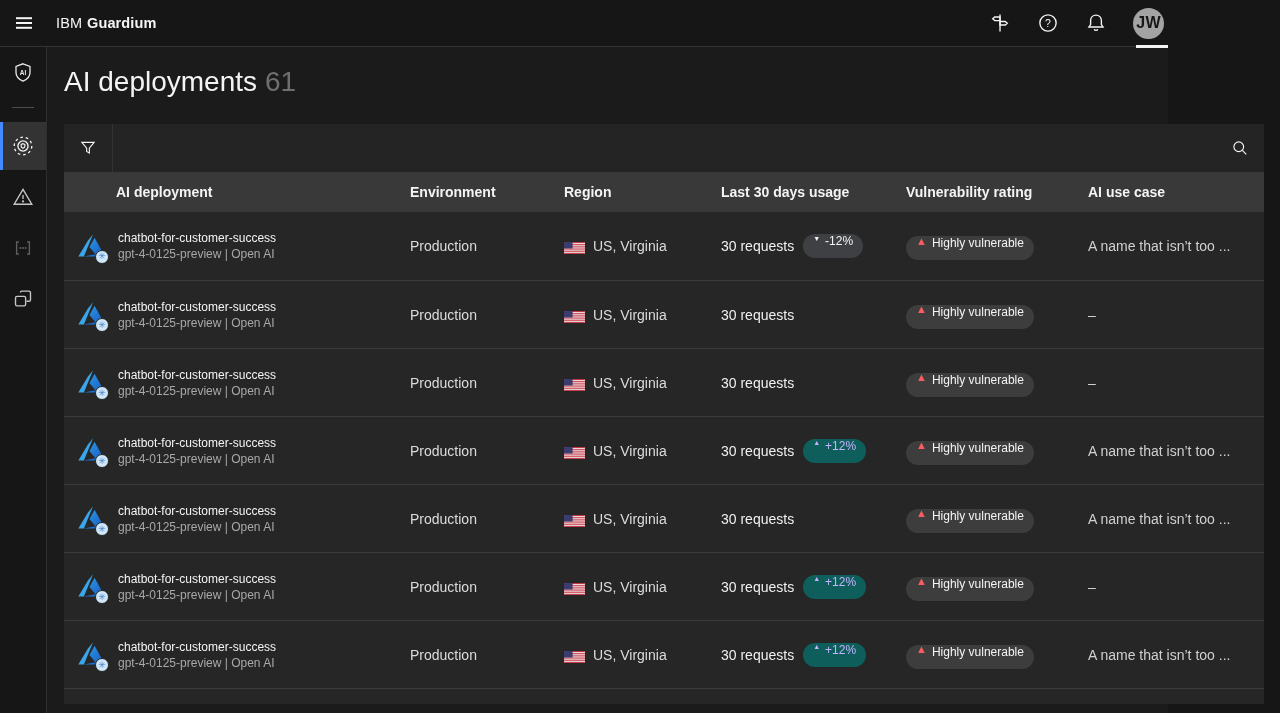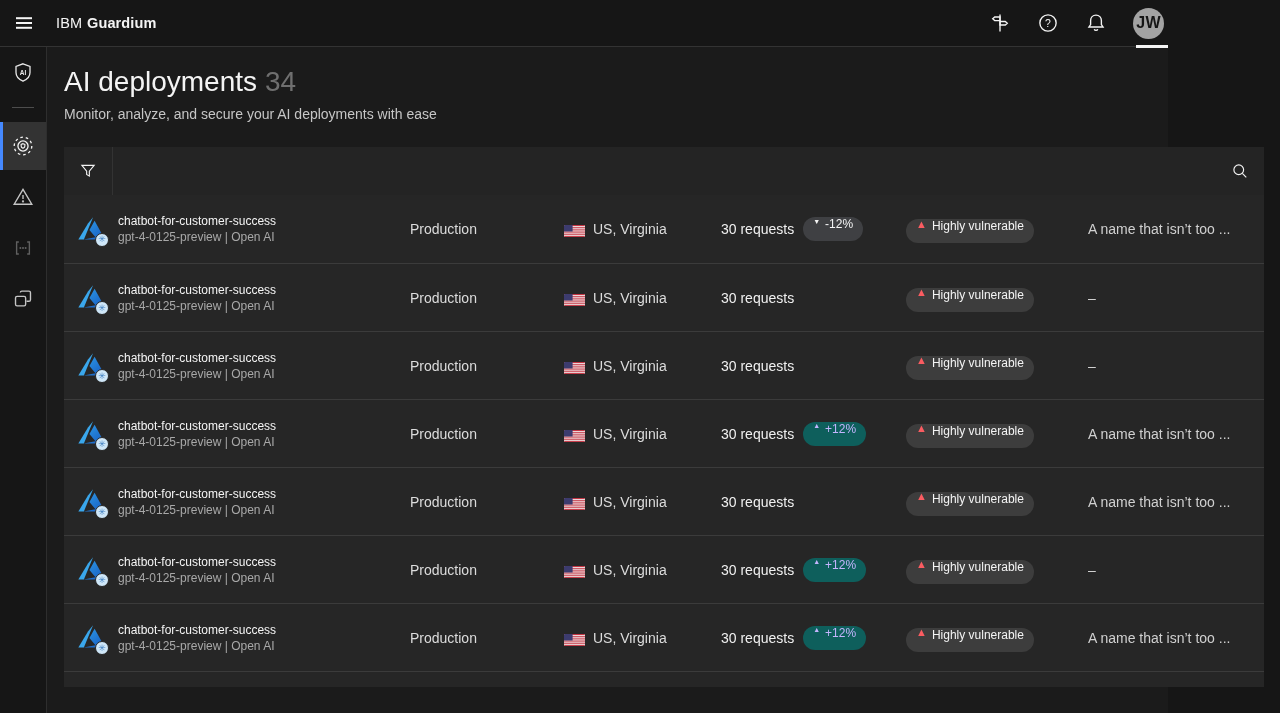--- a/index.html
+++ b/index.html
@@ -181,23 +181,22 @@
         <svg width="22" height="22" viewBox="0 0 20 20" fill="none" stroke="#c6c6c6" stroke-width="1.25">
           <rect x="3.2" y="7.6" width="9.2" height="8.6" rx="1.4"></rect>
           <path d="M7.6 4.2a1.4 1.4 0 0 1 1.4-1.4h6.4a1.4 1.4 0 0 1 1.4 1.4v6.4a1.4 1.4 0 0 1-1.4 1.4h-2.2"></path>
         </svg>
       </span>
     </button>
   </nav>
 
   <main class="main">
     <h1 class="page-title">
-      <span>AI deployments</span><span class="page-count">34</span>
+      <span>AI deployments</span><span class="page-count">61</span>
     </h1>
-    <p class="page-subtitle">Monitor, analyze, and secure your AI deployments with ease</p>
 
     <section class="table-card">
 
       <div class="toolbar">
         <button class="tool-btn">
           <span>
             <svg width="18" height="18" viewBox="0 0 20 20" fill="none" stroke="#f4f4f4" stroke-width="1.25">
               <path d="M3.2 3.8h13.6l-5.3 6.3v5.6l-3-1.8v-3.8z"></path>
             </svg>
           </span>
@@ -207,20 +206,28 @@
         <button class="tool-btn">
           <span>
             <svg width="18" height="18" viewBox="0 0 20 20" fill="none" stroke="#f4f4f4" stroke-width="1.3">
               <circle cx="8.6" cy="8.6" r="5.4"></circle>
                 <path d="M12.6 12.6 17 17"></path>
             </svg>
           </span>
         </button>
       </div>
 
+      <div class="grid-row thead">
+        <div class="th">AI deployment</div>
+        <div class="th">Environment</div>
+        <div class="th">Region</div>
+        <div class="th">Last 30 days usage</div>
+        <div class="th">Vulnerability rating</div>
+        <div class="th">AI use case</div>
+      </div>
 
       <div id="rows">
   <div class="grid-row trow">
     <div class="cell-name">
       <span class="dep-icon">
         <svg width="31" height="31" viewBox="0 0 24 24">
           <defs>
             <linearGradient id="azg" x1="0" y1="0" x2="1" y2="1">
               <stop offset="0" stop-color="#2f9ee8"></stop>
                       <stop offset="1" stop-color="#1558bf"></stop>

